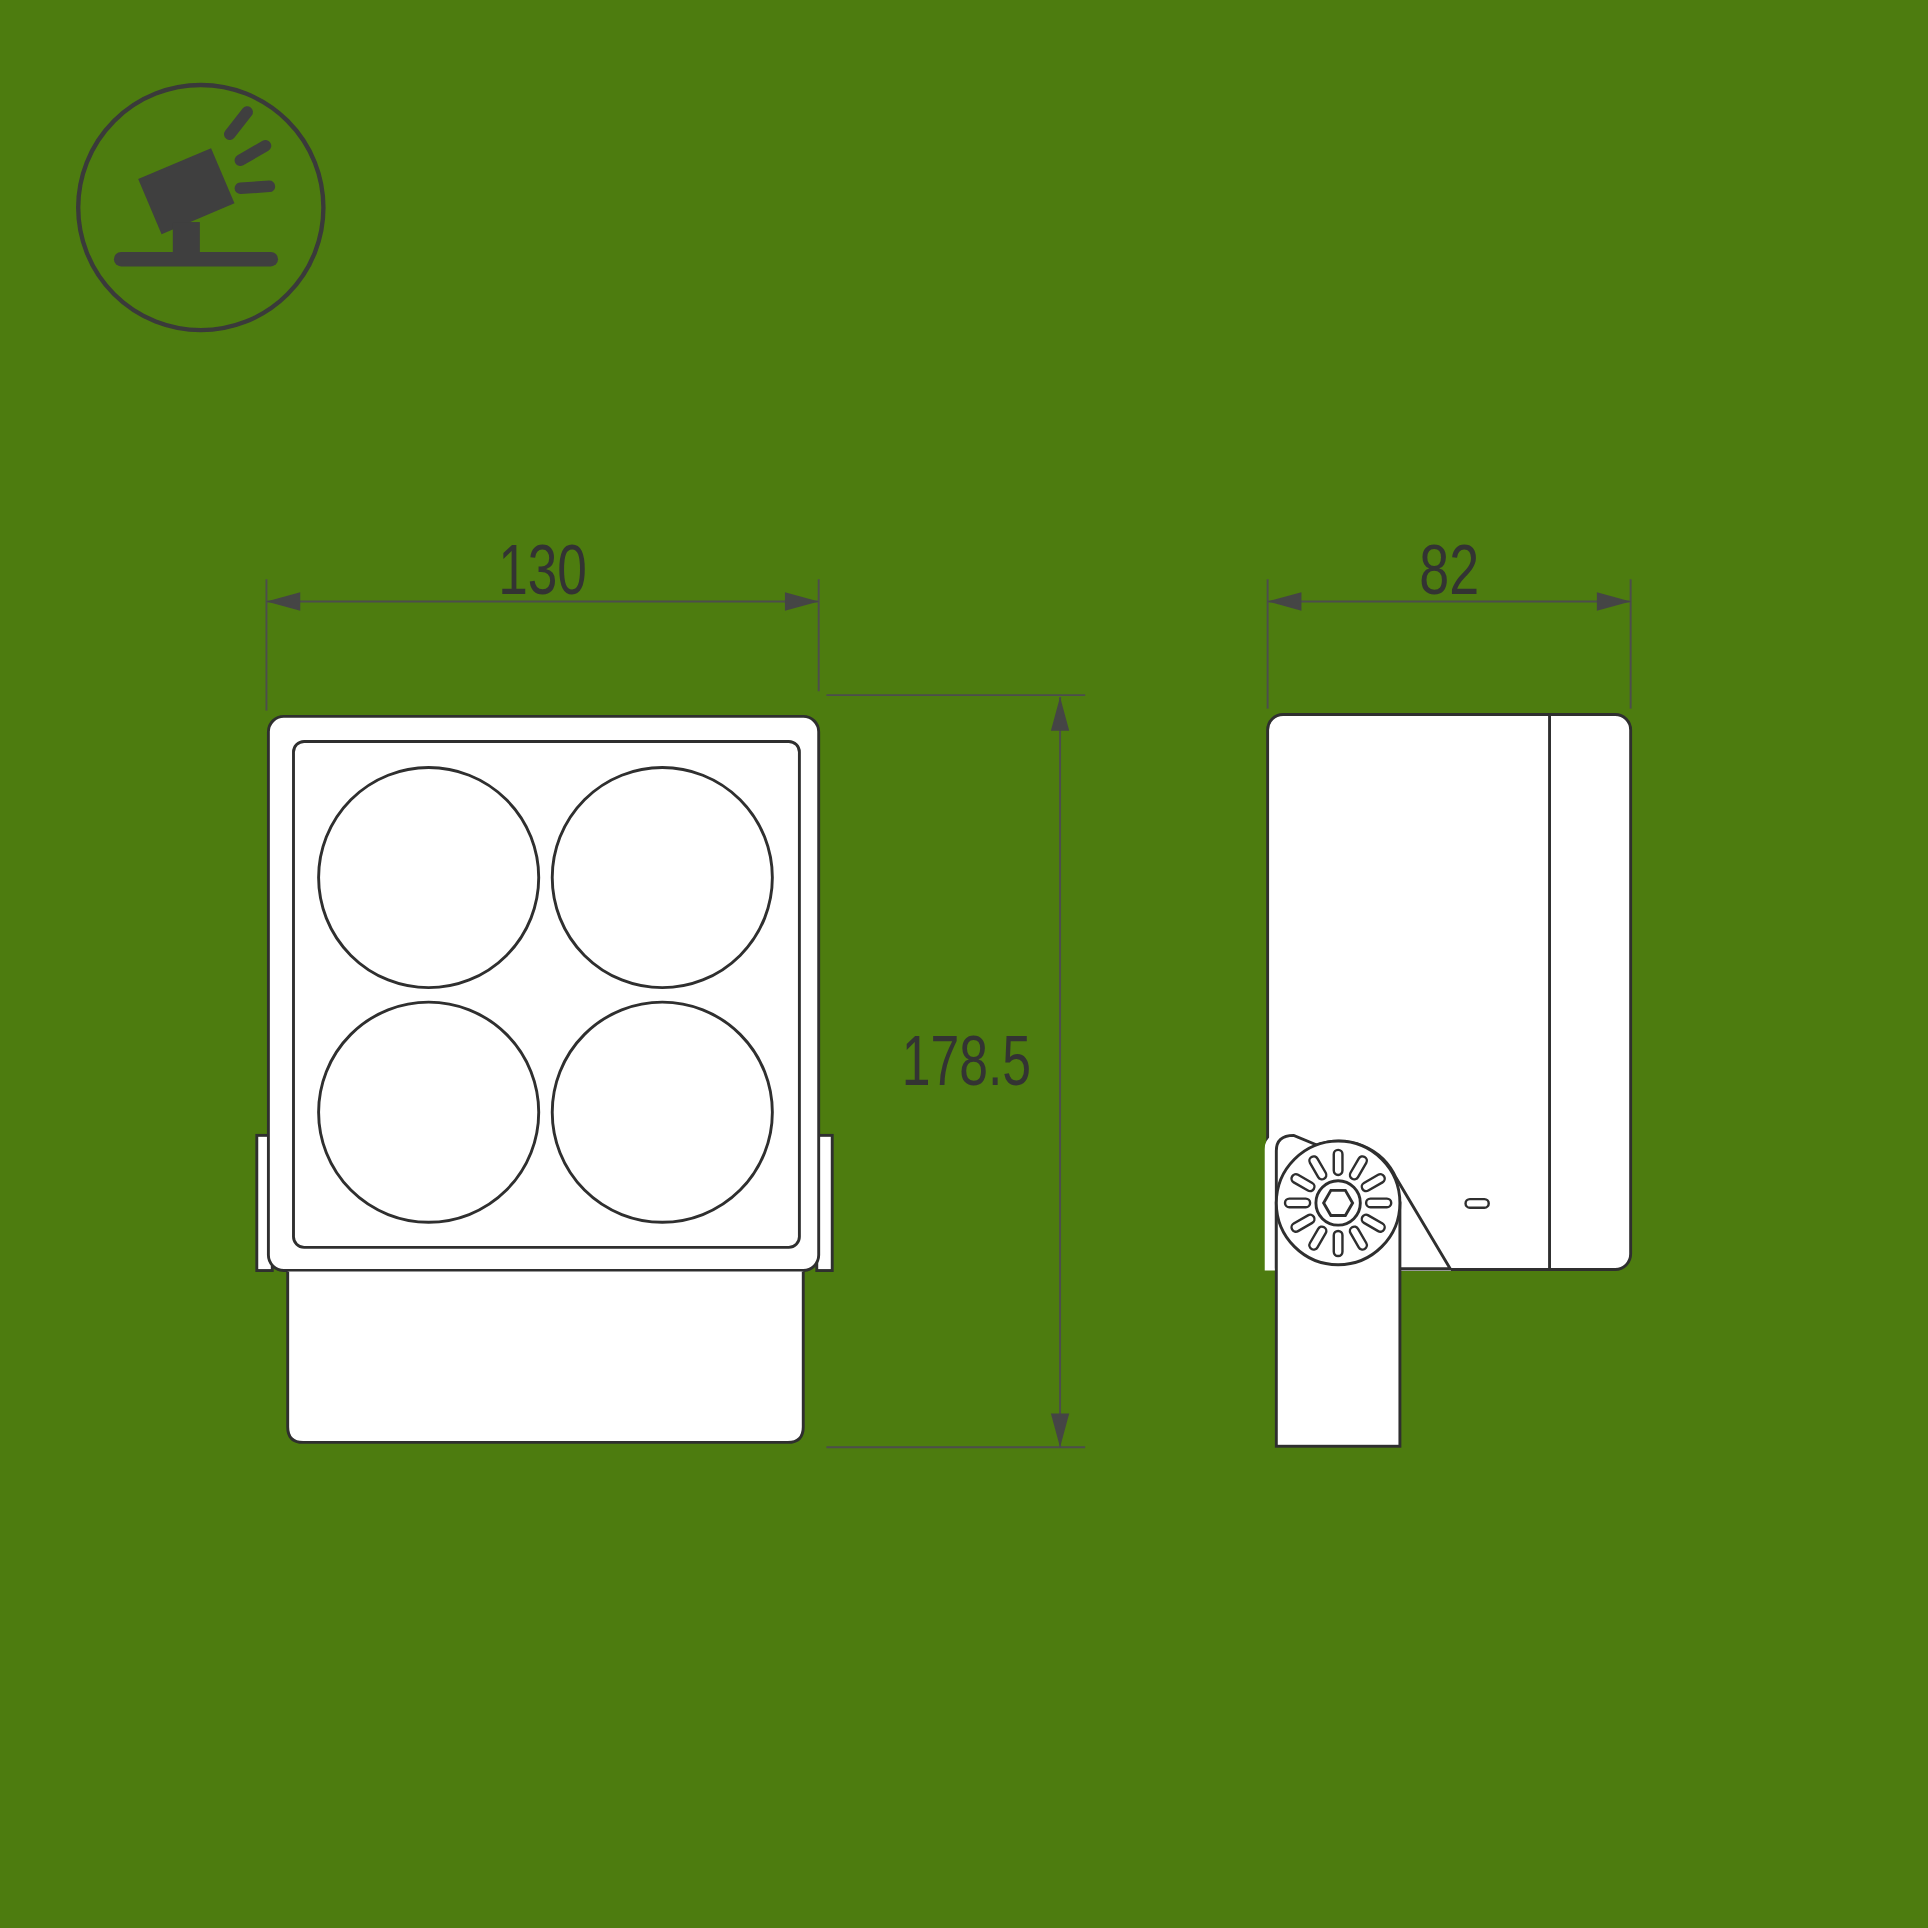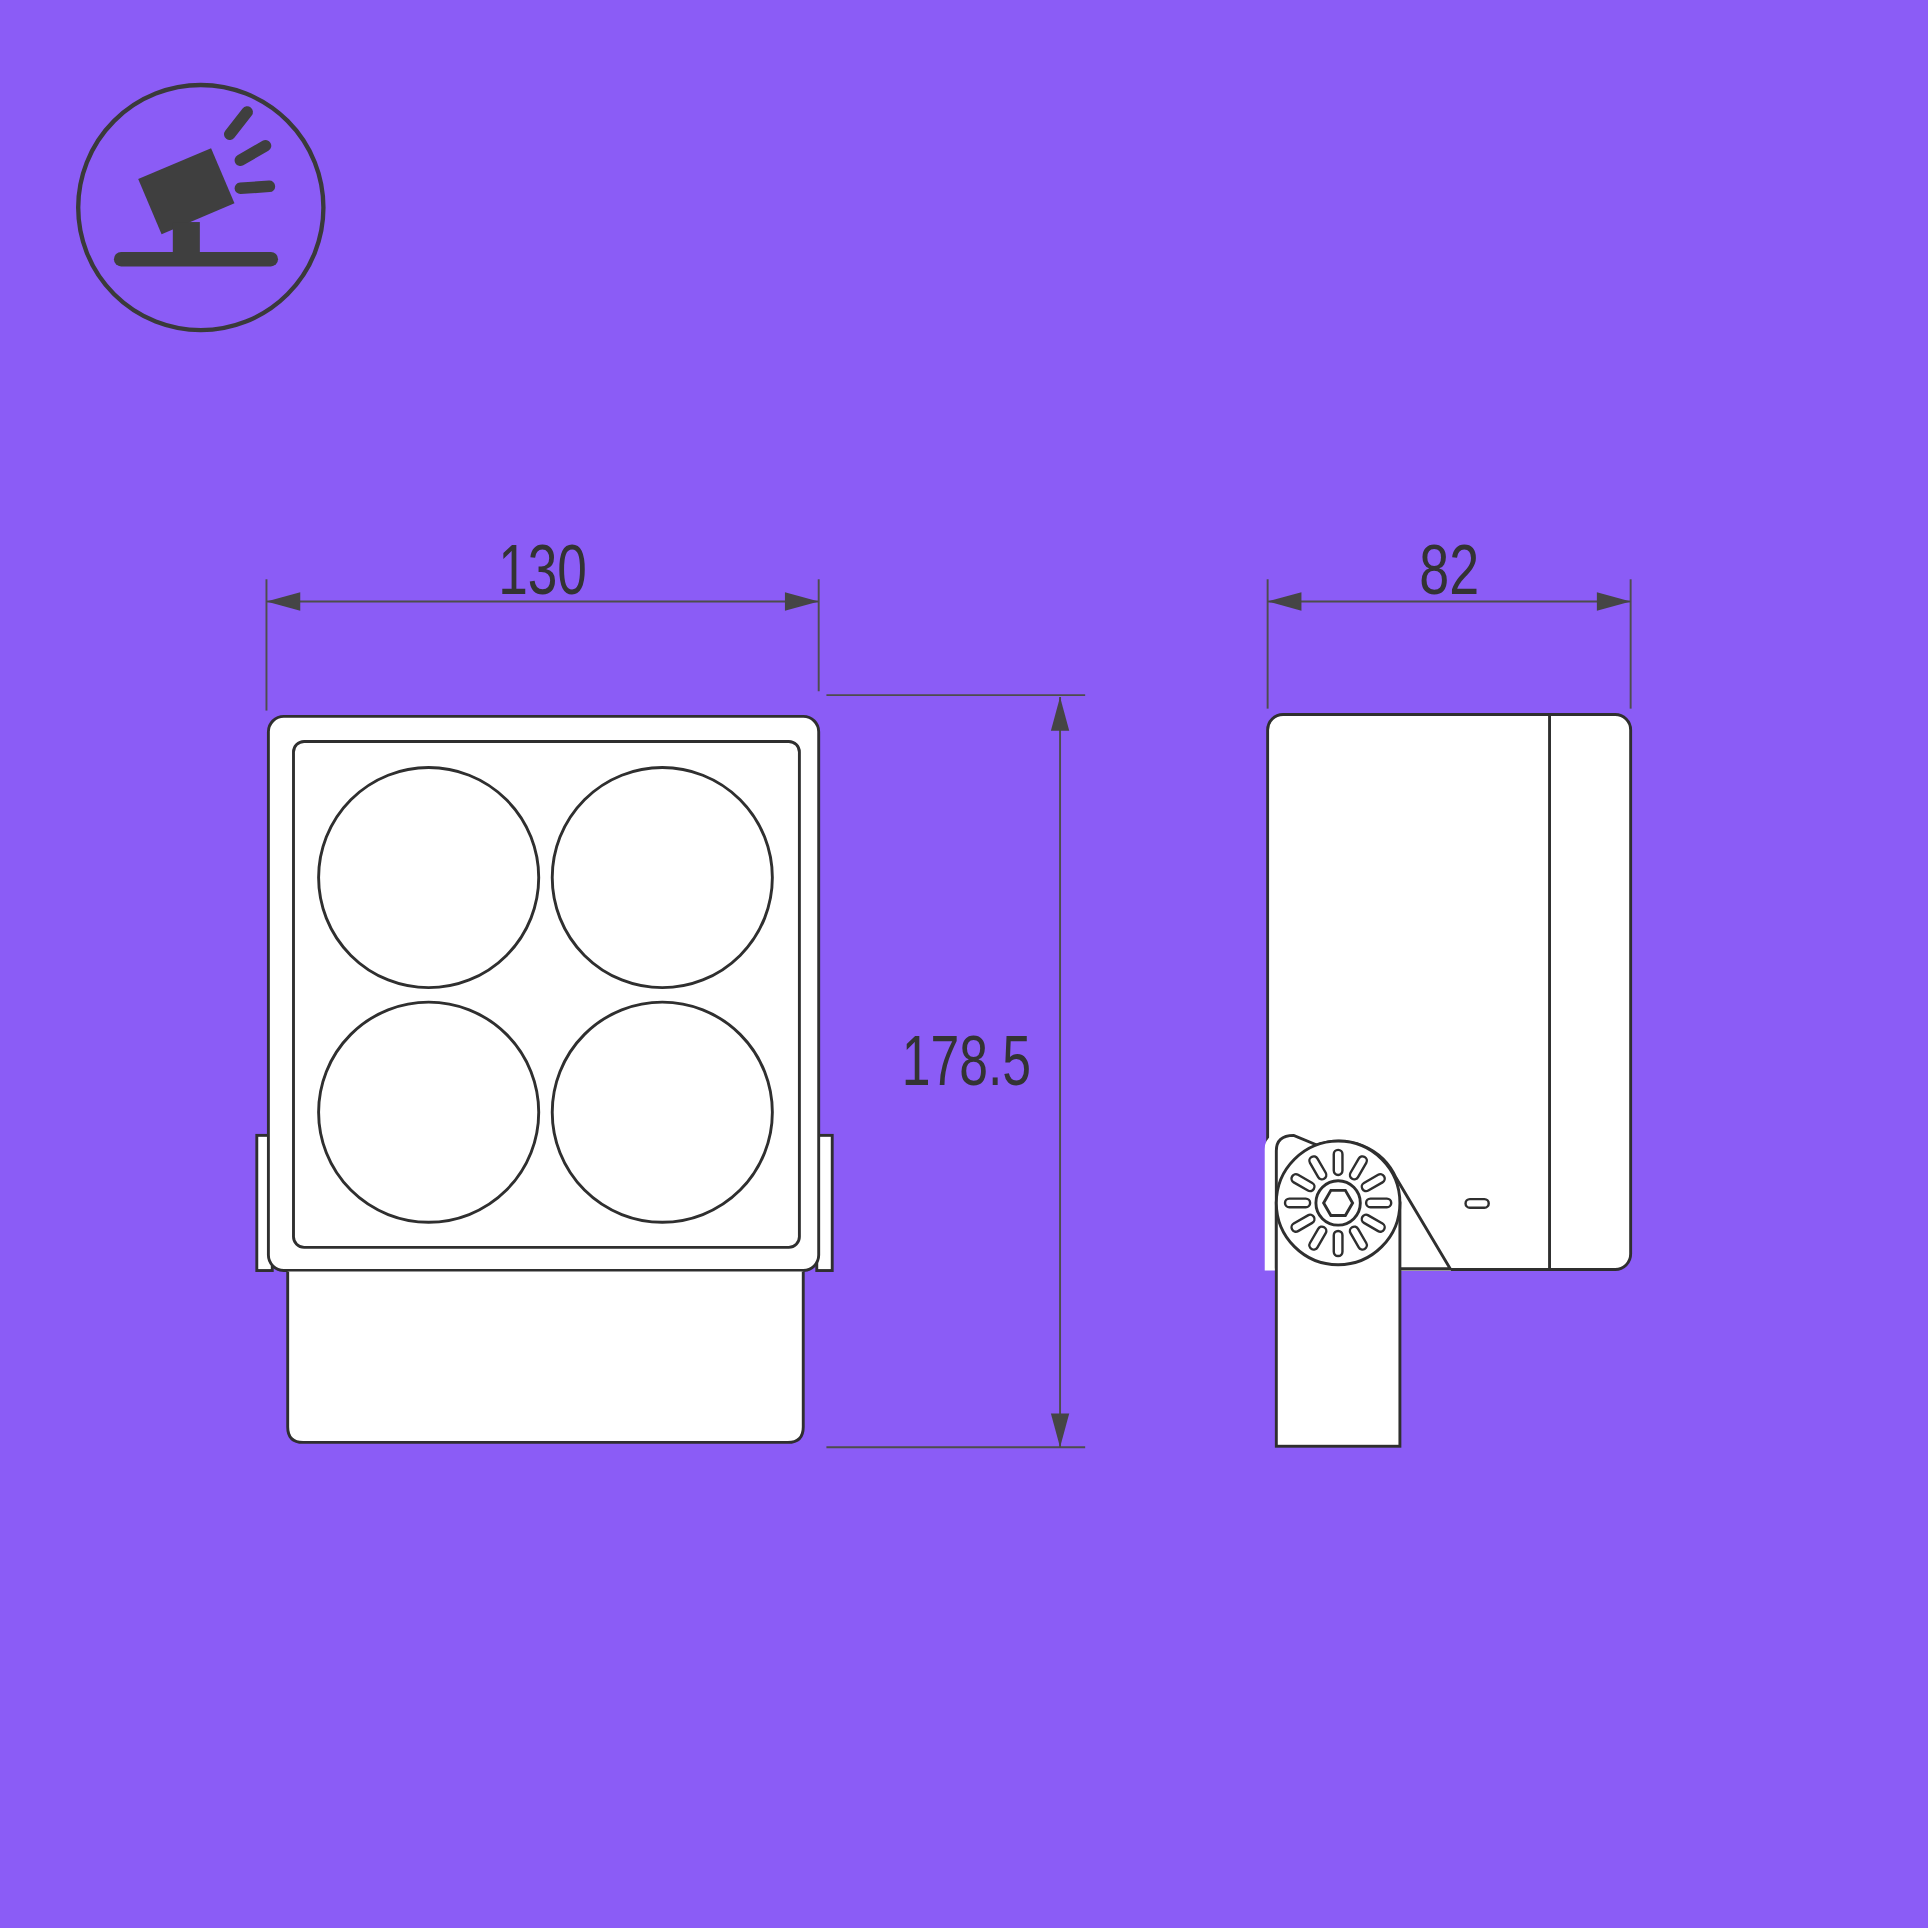--- a/index.html
+++ b/index.html
@@ -3,21 +3,21 @@
 <meta charset="utf-8">
 <style>
   html, body {
     margin: 0;
     padding: 0;
     background: #ffffff;
   }
   .canvas {
     width: 1928px;
     height: 1928px;
-    background: #8b5cf6;
+    background: #4d7c0f;
     position: relative;
     font-family: "Liberation Sans", sans-serif;
   }
   svg { display: block; }
   .dim-text {
     font-family: "Liberation Sans", sans-serif;
     font-size: 72px;
     fill: #333333;
   }
 </style>

